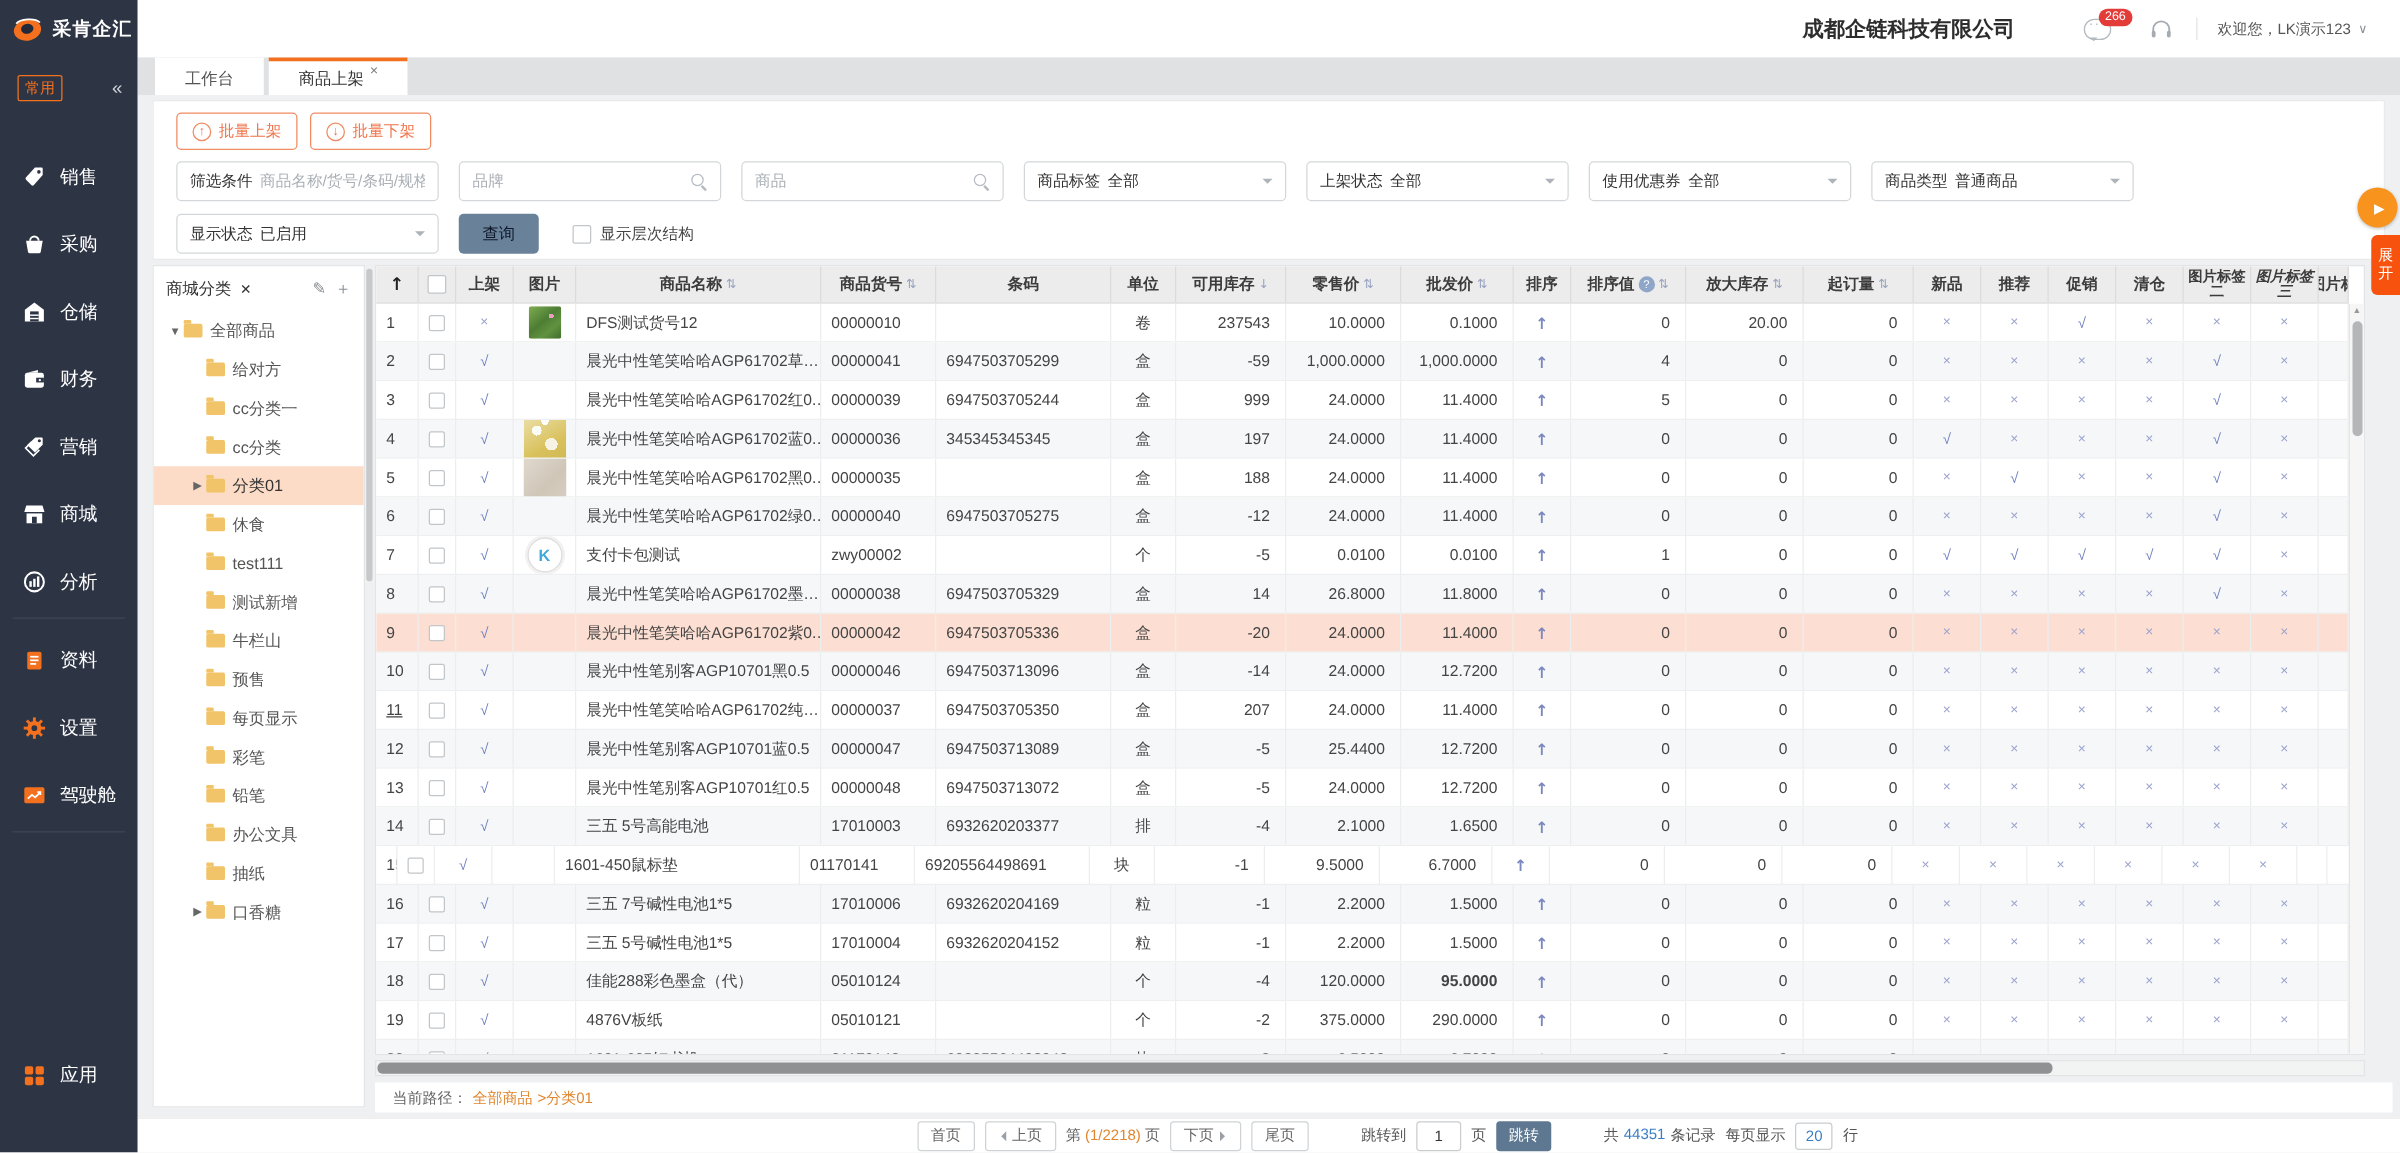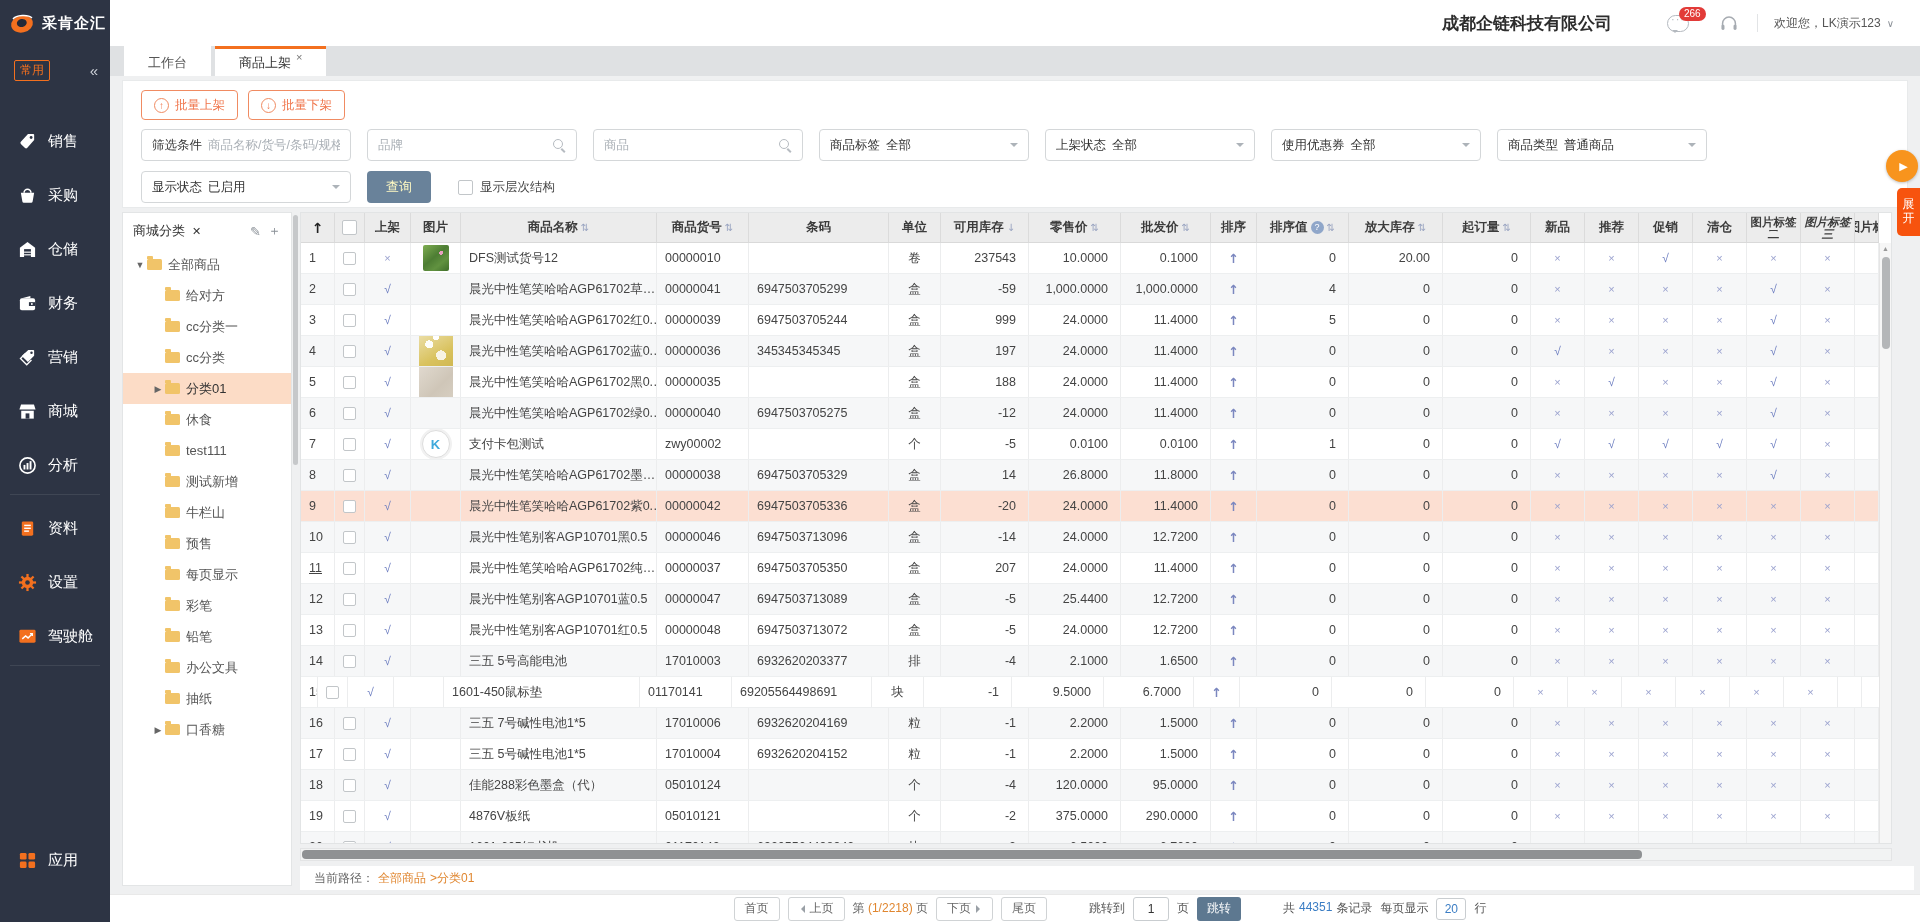--- a/index.html
+++ b/index.html
@@ -56,21 +56,21 @@
 .filters.f2{top:90px;}
 .fbox{width:210px;height:32px;background:#fff;border:1px solid #d4d7d9;border-radius:4px;display:flex;align-items:center;padding:0 10px;gap:6px;font-size:12.5px;cursor:pointer;overflow:hidden;}
 .fbox .lab{color:#333;white-space:nowrap;}
 .fbox .ph{color:#aab0b6;white-space:nowrap;overflow:hidden;}
 .fbox .val{color:#333;white-space:nowrap;}
 .mag{position:relative;width:14px;height:14px;margin-left:auto;flex-shrink:0;}
 .mag::before{content:"";position:absolute;left:1px;top:1px;width:8px;height:8px;border:1.4px solid #b6bbc1;border-radius:50%;}
 .mag::after{content:"";position:absolute;left:10px;top:10px;width:5px;height:1.6px;background:#b6bbc1;transform:rotate(45deg);transform-origin:0 0;}
 .dcaret{margin-left:auto;width:0;height:0;border:4px solid transparent;border-top-color:#adb3b9;margin-top:4px;flex-shrink:0;}
 .dcaret.dk{margin-left:2px;border-top-color:#666;}
-.btn-query{width:64px;height:32px;background:#69829a;color:#fef9c3;border:none;border-radius:4px;font-size:13px;}
+.btn-query{width:64px;height:32px;background:#69829a;color:#0f172a;border:none;border-radius:4px;font-size:13px;}
 .hier{display:flex;align-items:center;gap:7px;color:#444;font-size:12.5px;cursor:pointer;padding-left:11px;}
 .ckb{display:inline-block;width:15px;height:15px;background:#fff;border:1px solid #c2c6c9;border-radius:2px;flex-shrink:0;}
 
 
 .tree-card{position:absolute;left:12px;top:136px;width:170px;height:674px;background:#fff;border:1px solid #e3e5e6;overflow:hidden;}
 .tree-head{height:36px;display:flex;align-items:center;padding:0 10px;gap:7px;font-size:13px;color:#333;}
 .tree-head .sp{flex:1;}
 .tx{font-size:11px;color:#333;cursor:pointer;}
 .tedit,.tadd{color:#8a9097;font-size:13px;cursor:pointer;}
 .titem{display:flex;align-items:center;height:31px;font-size:13px;color:#555;cursor:pointer;white-space:nowrap;}
@@ -1273,21 +1273,21 @@
           <div class="tcell ac" style="width: 46px;">
             <span class="mark-y">√</span>
           </div>
           <div class="tcell ac" style="width: 50px;"></div>
           <div class="tcell" style="width: 196px;">佳能288彩色墨盒（代）</div>
           <div class="tcell" style="width: 92px;">05010124</div>
           <div class="tcell" style="width: 140px;"></div>
           <div class="tcell ac" style="width: 52px;">个</div>
           <div class="tcell ar" style="width: 88px;">-4</div>
           <div class="tcell ar" style="width: 92px;">120.0000</div>
-          <div class="tcell ar" style="width: 90px;">95.0000</div>
+          <div class="tcell ar" style="width: 90px; font-weight: bold;">95.0000</div>
           <div class="tcell ac" style="width: 46px;">
             <span class="sortarrow">↑</span>
           </div>
           <div class="tcell ar" style="width: 92px;">0</div>
           <div class="tcell ar" style="width: 94px;">0</div>
           <div class="tcell ar" style="width: 88px;">0</div>
           <div class="tcell ac" style="width: 54px;">
             <span class="mark-n">×</span>
           </div>
           <div class="tcell ac" style="width: 54px;">

